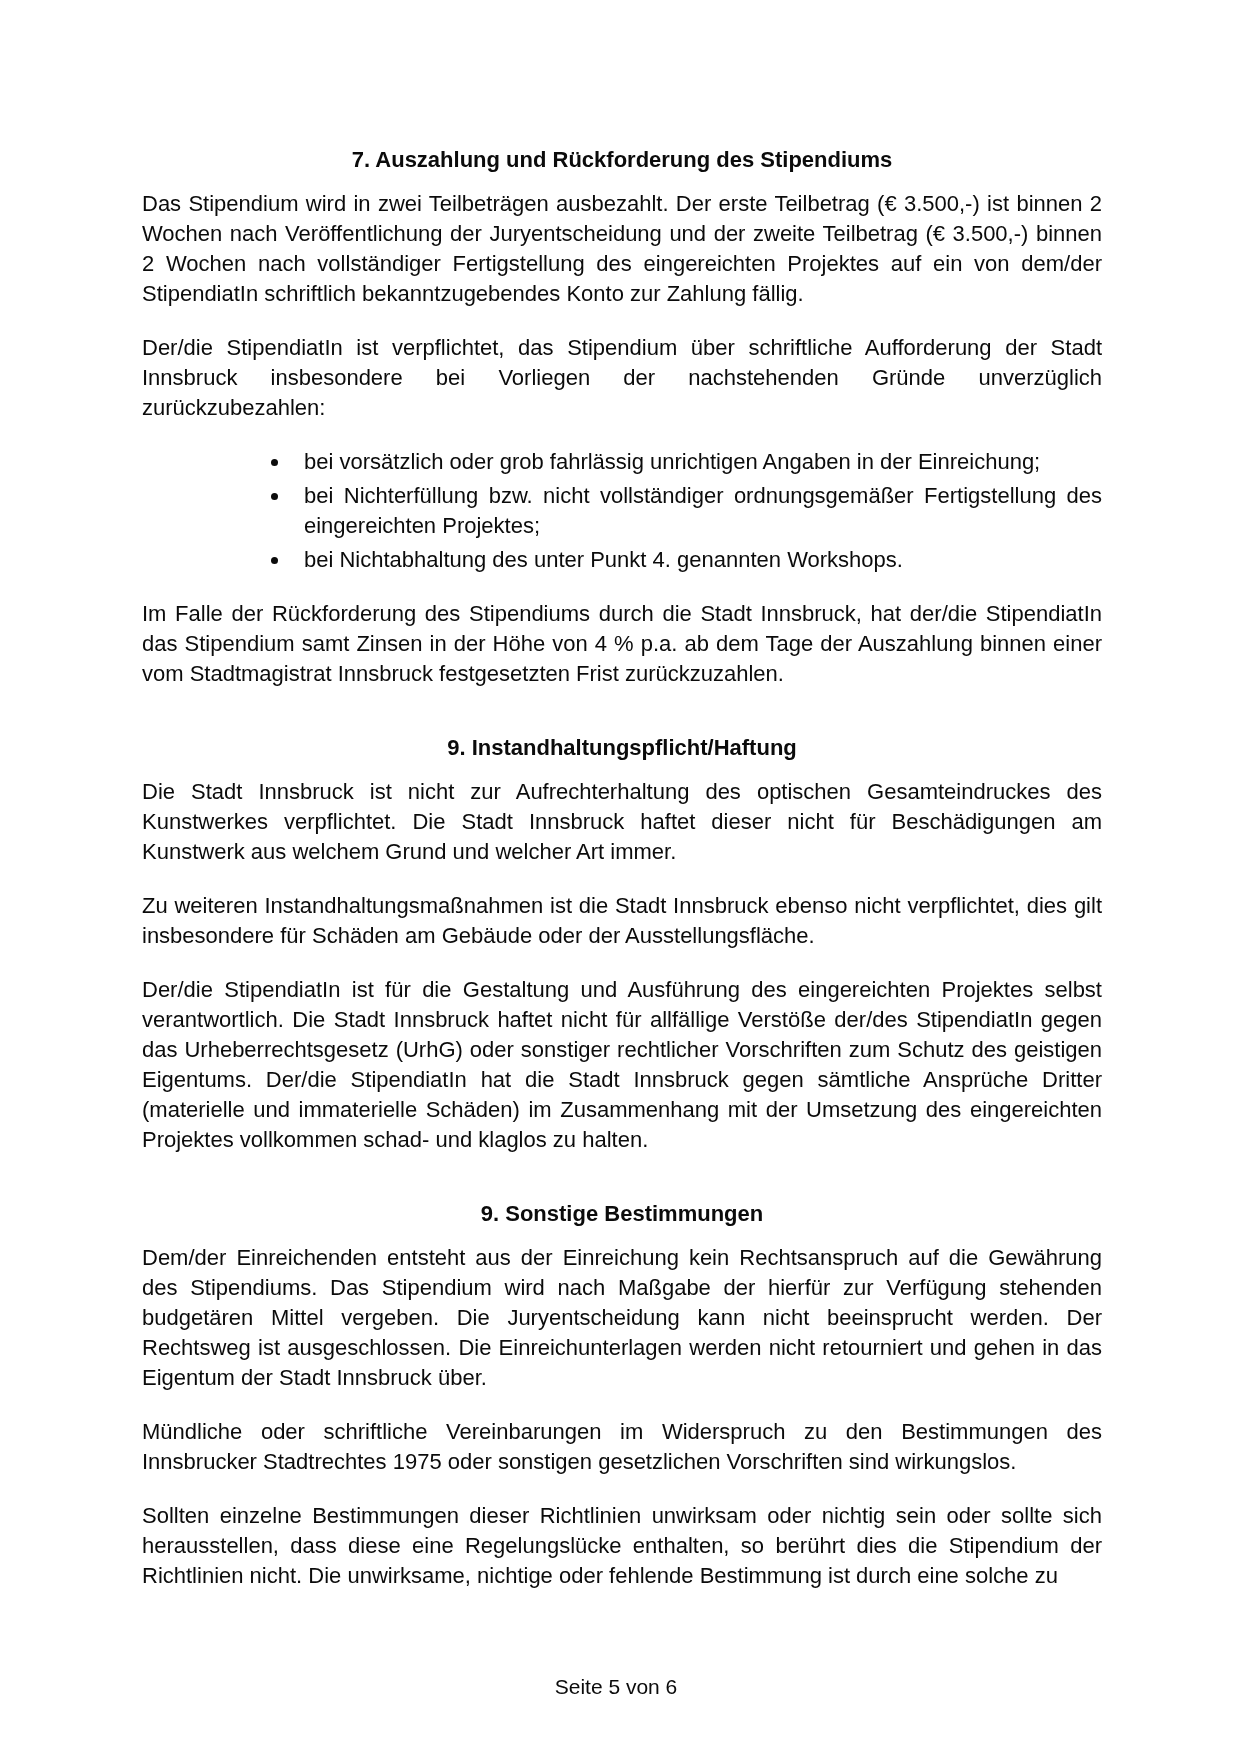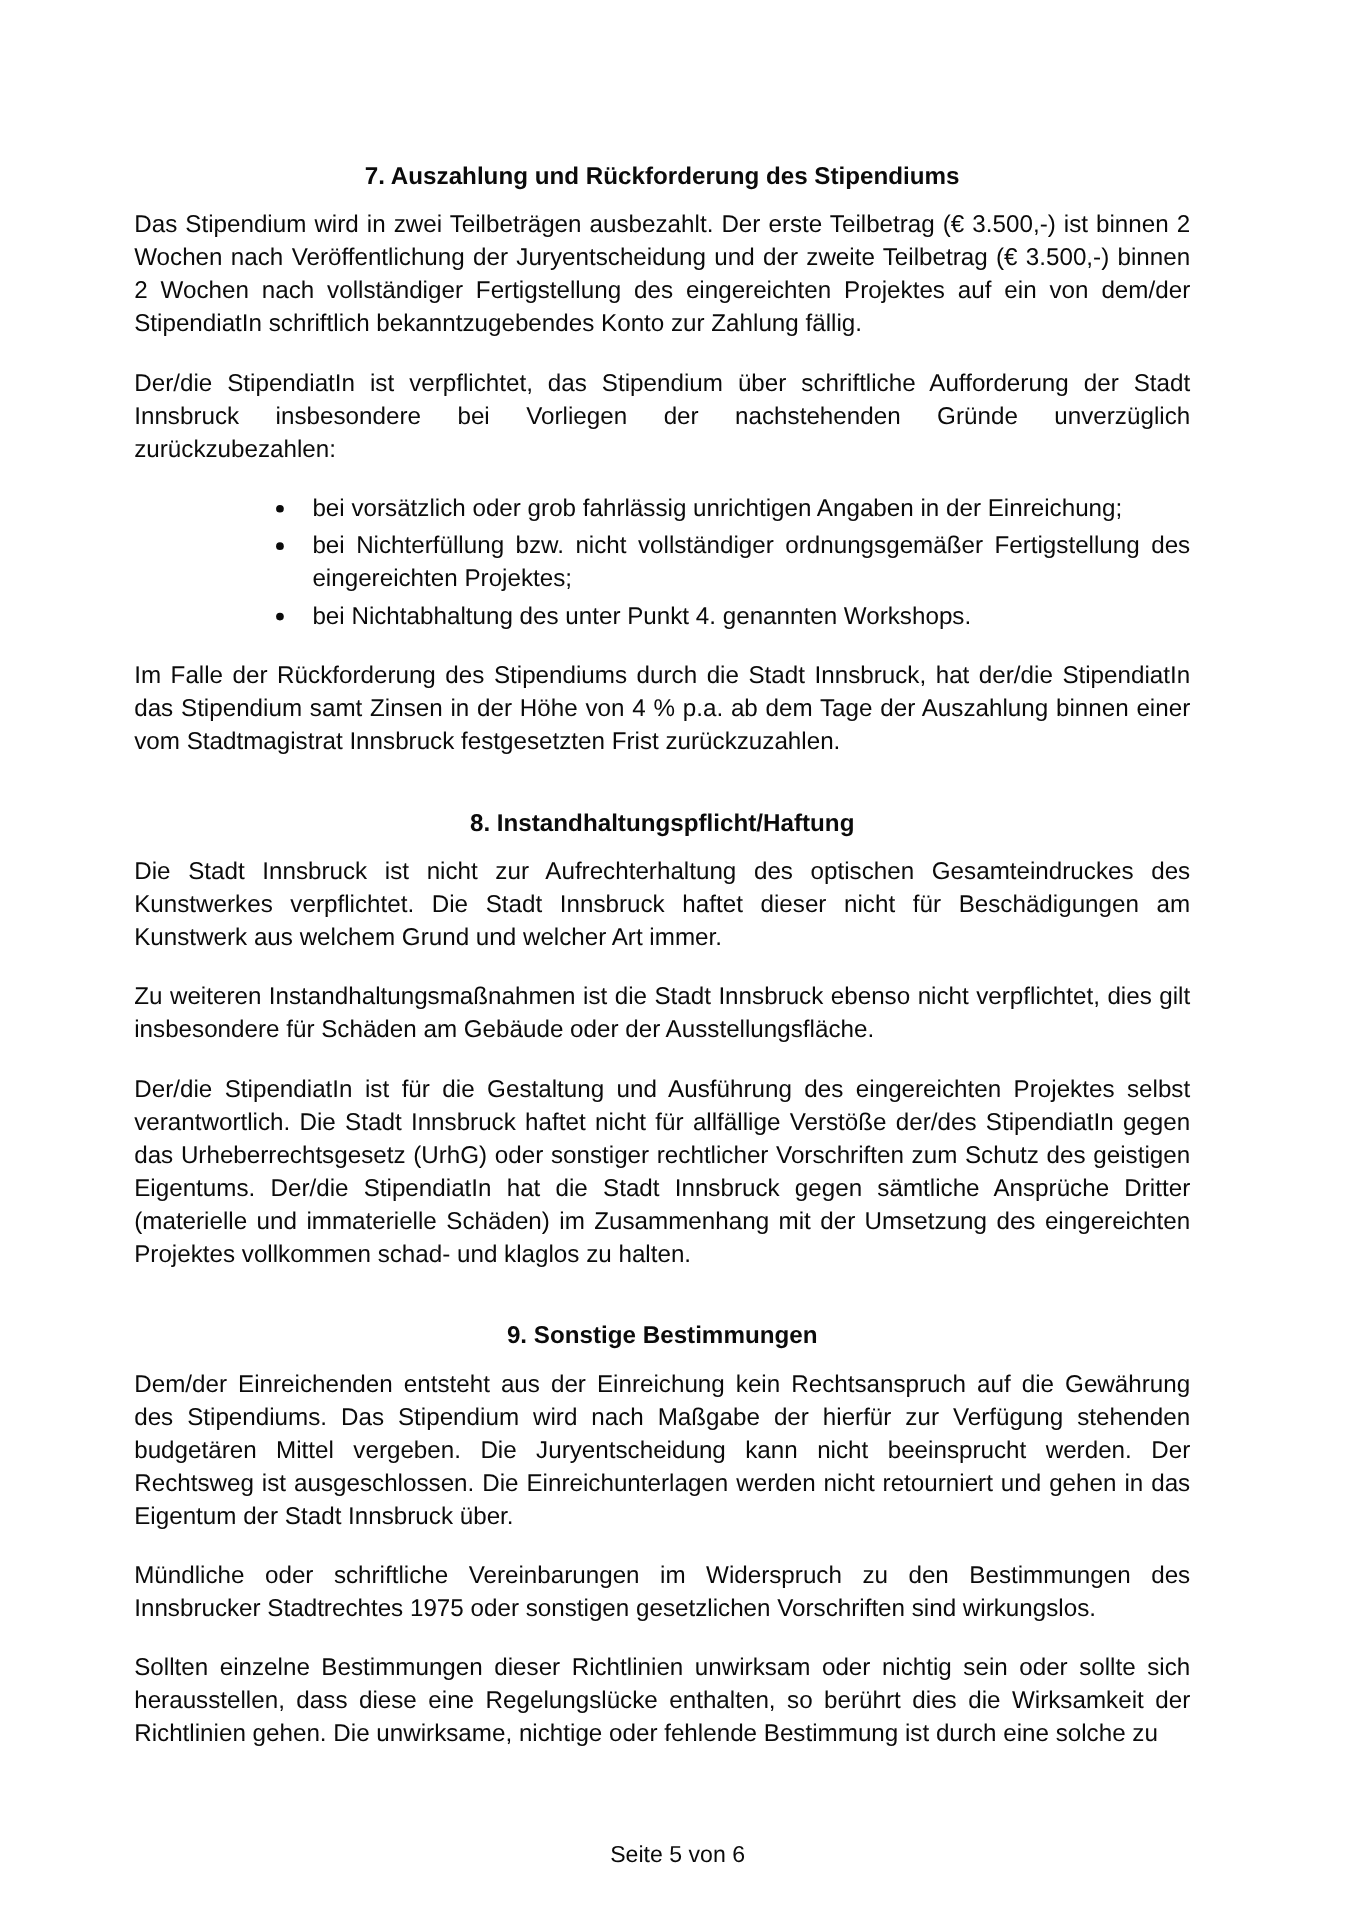--- a/index.html
+++ b/index.html
@@ -11,21 +11,21 @@
     position: relative;
     width: 1241px;
     height: 1754px;
     background: #ffffff;
     color: #0b0b0b;
     font-family: "Liberation Sans", "DejaVu Sans", sans-serif;
     overflow: hidden;
   }
   .content {
     position: absolute;
-    left: 122px;
+    left: 142px;
     top: 145px;
     width: 960px;
   }
   .section-heading {
     font-size: 22px;
     line-height: 30px;
     font-weight: bold;
     text-align: center;
     margin: 44px 0 14px 0;
   }
@@ -90,31 +90,31 @@
         </li>
         <li>
           <span class="bullet-dot"></span>
           <span>bei Nichtabhaltung des unter Punkt 4. genannten Workshops.</span>
         </li>
       </ul>
       <p class="body-paragraph">Im Falle der Rückforderung des Stipendiums durch die Stadt Innsbruck, hat der/die StipendiatIn das Stipendium samt Zinsen in der Höhe von 4 % p.a. ab dem Tage der Auszahlung binnen einer vom Stadtmagistrat Innsbruck festgesetzten Frist zurückzuzahlen.</p>
     </section>
 
     <section class="section">
-      <h2 class="section-heading">8. Instandhaltungspflicht/Haftung</h2>
+      <h2 class="section-heading">9. Instandhaltungspflicht/Haftung</h2>
       <p class="body-paragraph">Die Stadt Innsbruck ist nicht zur Aufrechterhaltung des optischen Gesamteindruckes des Kunstwerkes verpflichtet. Die Stadt Innsbruck haftet dieser nicht für Beschädigungen am Kunstwerk aus welchem Grund und welcher Art immer.</p>
       <p class="body-paragraph">Zu weiteren Instandhaltungsmaßnahmen ist die Stadt Innsbruck ebenso nicht verpflichtet, dies gilt insbesondere für Schäden am Gebäude oder der Ausstellungsfläche.</p>
       <p class="body-paragraph">Der/die StipendiatIn ist für die Gestaltung und Ausführung des eingereichten Projektes selbst verantwortlich. Die Stadt Innsbruck haftet nicht für allfällige Verstöße der/des StipendiatIn gegen das Urheberrechtsgesetz (UrhG) oder sonstiger rechtlicher Vorschriften zum Schutz des geistigen Eigentums. Der/die StipendiatIn hat die Stadt Innsbruck gegen sämtliche Ansprüche Dritter (materielle und immaterielle Schäden) im Zusammenhang mit der Umsetzung des eingereichten Projektes vollkommen schad- und klaglos zu halten.</p>
     </section>
 
     <section class="section">
       <h2 class="section-heading">9. Sonstige Bestimmungen</h2>
       <p class="body-paragraph">Dem/der Einreichenden entsteht aus der Einreichung kein Rechtsanspruch auf die Gewährung des Stipendiums. Das Stipendium wird nach Maßgabe der hierfür zur Verfügung stehenden budgetären Mittel vergeben. Die Juryentscheidung kann nicht beeinsprucht werden. Der Rechtsweg ist ausgeschlossen. Die Einreichunterlagen werden nicht retourniert und gehen in das Eigentum der Stadt Innsbruck über.</p>
       <p class="body-paragraph">Mündliche oder schriftliche Vereinbarungen im Widerspruch zu den Bestimmungen des Innsbrucker Stadtrechtes 1975 oder sonstigen gesetzlichen Vorschriften sind wirkungslos.</p>
-      <p class="body-paragraph">Sollten einzelne Bestimmungen dieser Richtlinien unwirksam oder nichtig sein oder sollte sich herausstellen, dass diese eine Regelungslücke enthalten, so berührt dies die Wirksamkeit der Richtlinien gehen. Die unwirksame, nichtige oder fehlende Bestimmung ist durch eine solche zu</p>
+      <p class="body-paragraph">Sollten einzelne Bestimmungen dieser Richtlinien unwirksam oder nichtig sein oder sollte sich herausstellen, dass diese eine Regelungslücke enthalten, so berührt dies die Stipendium der Richtlinien nicht. Die unwirksame, nichtige oder fehlende Bestimmung ist durch eine solche zu</p>
     </section>
 
   </main>
 
   <footer class="page-footer">
     <span>Seite 5 von 6</span>
   </footer>
 </div>
 
 </body></html>

